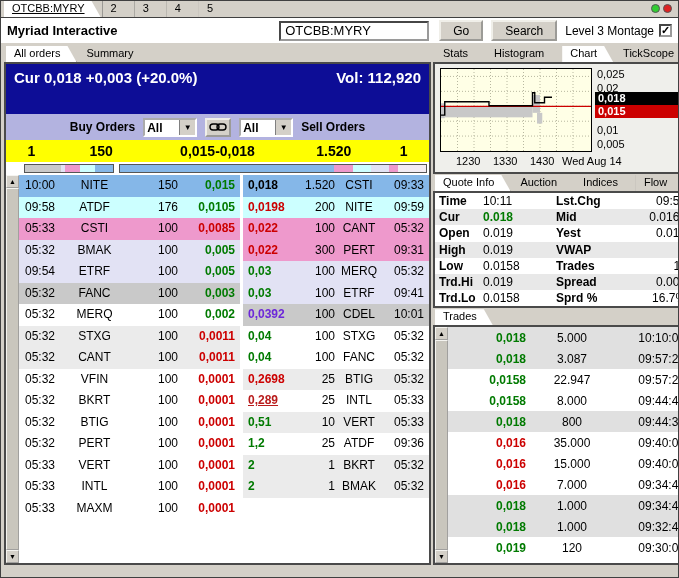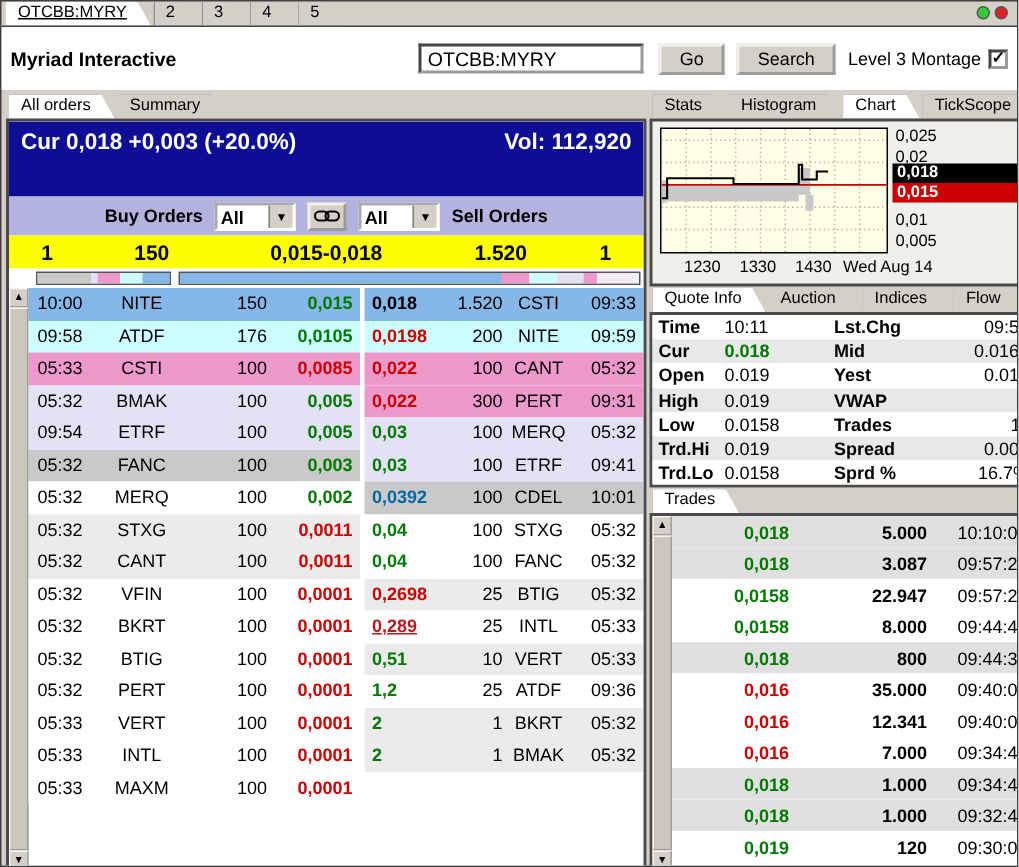--- a/index.html
+++ b/index.html
@@ -14,21 +14,21 @@
        background:#d4d0c8;clip-path:polygon(0 0,calc(100% - 9px) 0,100% 100%,0 100%);
        filter:drop-shadow(-1px 0 0 #555) drop-shadow(0 -1px 0 #555) drop-shadow(1px 0 0 #555);
        margin-right:2px;cursor:default;white-space:nowrap;}
   .tab.active{background:#fff;}
   .wtabstrip .tab.active{text-decoration:underline;}
   .leds{position:absolute;right:6px;top:3px;display:flex;gap:3px;}
   .led{width:9px;height:9px;border-radius:50%;border:1px solid #555;}
   .led.green{background:#3c3;}
   .led.red{background:#d22;}
   
-  .header{height:42px;background:#fff;display:flex;align-items:center;padding:0 6px;}
+  .header{height:25px;background:#fff;display:flex;align-items:center;padding:0 6px;}
   .title{font-weight:bold;font-size:13px;flex:0 0 auto;}
   .header .spacer{flex:1;}
   .syminput{width:150px;height:20px;border:2px inset #9a9a9a;background:#fff;
             font-family:"Liberation Sans",sans-serif;font-size:13px;padding:0 4px;margin-right:10px;}
   .btn{height:21px;background:#d4d0c8;border:2px outset #f0efe9;font-family:"Liberation Sans",sans-serif;
        font-size:12px;padding:0 12px;margin-right:8px;cursor:default;}
   .cklabel{font-size:12px;margin-right:5px;}
   .checkbox{width:13px;height:13px;border:2px inset #9a9a9a;background:#fff;font-size:11px;
             line-height:9px;text-align:center;font-weight:bold;cursor:default;}
   
@@ -88,21 +88,21 @@
   .qgrid{border:2px solid #4a4a4a;background:#fff;flex:0 0 auto;}
   .qrow{height:16.2px;display:flex;align-items:center;font-size:12px;}
   .ql{width:48px;font-weight:bold;padding-left:4px;}
   .qv{width:64px;text-align:left;}
   .ql2{width:64px;font-weight:bold;padding-left:9px;}
   .qv2{flex:1;text-align:right;padding-right:4px;}
   .tradesbox{flex:1;border:2px solid #4a4a4a;background:#fff;display:flex;overflow:hidden;}
   .tradelist{flex:1;display:flex;flex-direction:column;}
   .trow{height:21px;display:flex;align-items:center;font-size:12px;flex:0 0 auto;cursor:default;}
   .tp{width:78px;text-align:right;font-weight:bold;}
-  .ts{flex:1;text-align:right;font-weight:bold;}
+  .ts{flex:1;text-align:center;}
   .tt{width:72px;text-align:right;padding-right:5px;}
   .mt1{margin-top:1px;}
 </style>
 </head>
 <body>
 
 <div class="window">
 
   <div class="wtabstrip">
     <span class="tab active">OTCBB:MYRY</span>
@@ -279,21 +279,21 @@
               </div>
               <div class="brow">
                 <div class="bh" style="background: rgb(255, 255, 255);">
                   <span class="c bt">05:32</span>
                   <span class="c bm">MERQ</span>
                   <span class="c bs">100</span>
                   <span class="c bp" style="color: rgb(0, 122, 0);">0,002</span>
                 </div>
                 <div class="gapcol"></div>
                 <div class="ah" style="background: rgb(201, 201, 201);">
-                  <span class="c ap" style="color: #0369a1;">0,0392</span>
+                  <span class="c ap" style="color: #6d28d9;">0,0392</span>
                   <span class="c as">100</span>
                   <span class="c am">CDEL</span>
                   <span class="c at">10:01</span>
                 </div>
               </div>
               <div class="brow">
                 <div class="bh" style="background: rgb(235, 235, 235);">
                   <span class="c bt">05:32</span>
                   <span class="c bm">STXG</span>
                   <span class="c bs">100</span>
@@ -561,21 +561,21 @@
               <span class="c ts">800</span>
               <span class="c tt">09:44:32</span>
             </div>
             <div class="trow" style="background: rgb(255, 255, 255);">
               <span class="c tp" style="color: rgb(204, 0, 0);">0,016</span>
               <span class="c ts">35.000</span>
               <span class="c tt">09:40:06</span>
             </div>
             <div class="trow" style="background: rgb(255, 255, 255);">
               <span class="c tp" style="color: rgb(204, 0, 0);">0,016</span>
-              <span class="c ts">12.341</span>
+              <span class="c ts">15.000</span>
               <span class="c tt">09:40:06</span>
             </div>
             <div class="trow" style="background: rgb(255, 255, 255);">
               <span class="c tp" style="color: rgb(204, 0, 0);">0,016</span>
               <span class="c ts">7.000</span>
               <span class="c tt">09:34:45</span>
             </div>
             <div class="trow" style="background: rgb(224, 224, 224);">
               <span class="c tp" style="color: rgb(0, 122, 0);">0,018</span>
               <span class="c ts">1.000</span>

